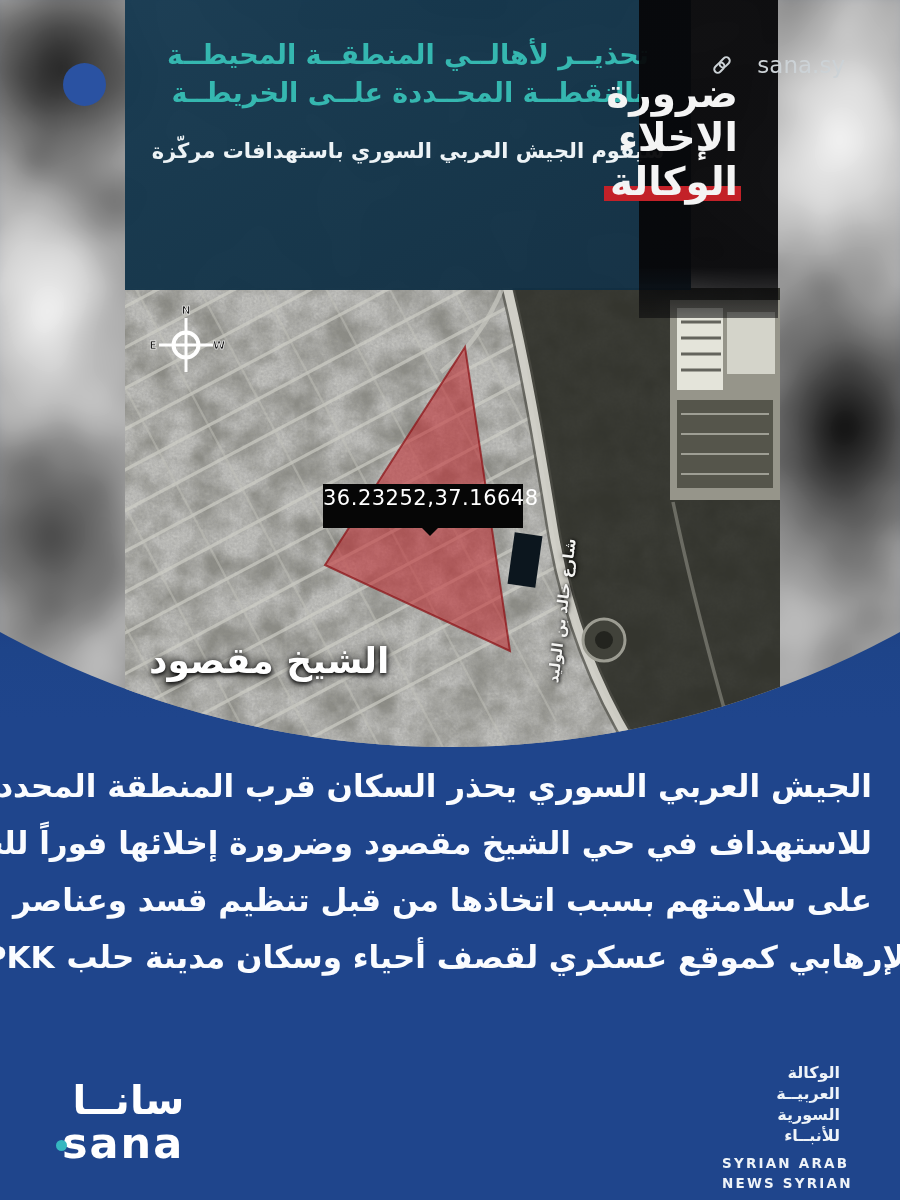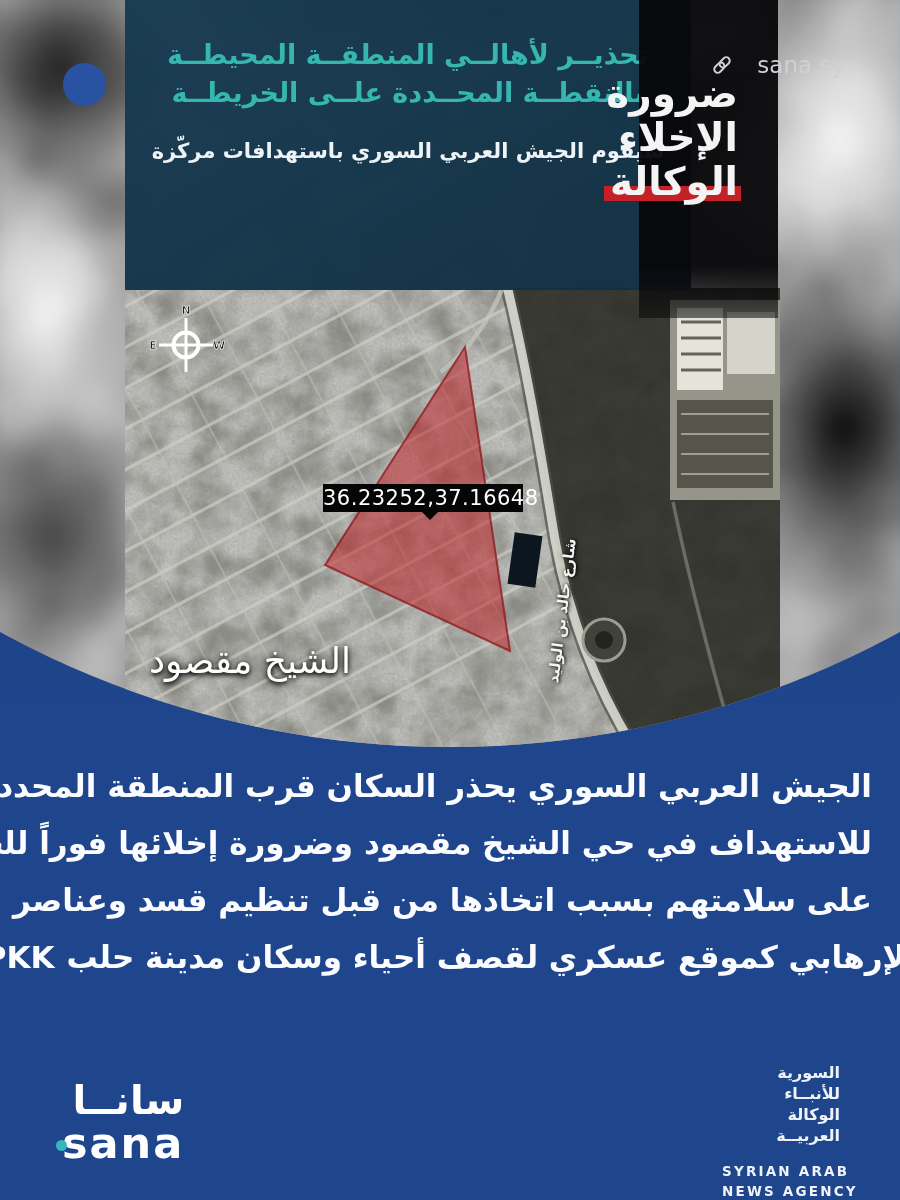--- a/index.html
+++ b/index.html
@@ -20,47 +20,47 @@
   .statement .line{white-space:nowrap;}
   .statement .line-mixed{display:flex;direction:ltr;justify-content:center;gap:12px;white-space:nowrap;}
   
   .logo{position:absolute;left:62px;top:520px;color:#fff;line-height:1;}
   .logo .ar{font-size:40px;font-weight:bold;direction:rtl;letter-spacing:1px;}
   .logo .latin{font-size:43px;font-weight:bold;letter-spacing:2px;margin-top:2px;}
   .logo .dot{position:absolute;left:-6px;top:60px;width:11px;height:11px;border-radius:50%;background:#35b7c0;}
   
   .agency{position:absolute;right:60px;top:502px;width:118px;color:#eef3f8;}
   .agency .ar{direction:rtl;text-align:right;font-size:16px;font-weight:bold;line-height:21px;}
-  .agency .en{text-align:left;font-size:13.5px;font-weight:bold;letter-spacing:2.2px;line-height:20px;margin-top:15px;white-space:nowrap;}
+  .agency .en{text-align:left;font-size:13.5px;font-weight:bold;letter-spacing:2.2px;line-height:20px;margin-top:7px;white-space:nowrap;}
   
   .clip{
     position:absolute;inset:0;
     clip-path:circle(938px at 450px -191px);
   }
   
   .bg-blur{position:absolute;inset:-16px;filter:blur(9px) grayscale(1) contrast(1.05);background:#6e6e69;}
   .bg-blur .patch{position:absolute;border-radius:40%;}
   .p1{left:-30px;top:-30px;width:220px;height:230px;background:radial-gradient(closest-side,rgba(15,15,18,.95),rgba(15,15,18,0));}
   .p2{left:-40px;top:190px;width:210px;height:280px;background:radial-gradient(closest-side,rgba(240,240,235,.95),rgba(240,240,235,0));}
   .p3{left:-30px;top:430px;width:190px;height:240px;background:radial-gradient(closest-side,rgba(45,45,48,.8),rgba(45,45,48,0));}
   .p4{left:740px;top:10px;width:230px;height:290px;background:radial-gradient(closest-side,rgba(244,244,240,.97),rgba(244,244,240,0));}
   .p5{left:750px;top:280px;width:220px;height:330px;background:radial-gradient(closest-side,rgba(10,10,13,.95),rgba(10,10,13,0));}
   .p6{left:180px;top:-40px;width:560px;height:120px;background:radial-gradient(closest-side,rgba(30,30,33,.7),rgba(30,30,33,0));}
   .p7{left:40px;top:20px;width:140px;height:140px;background:radial-gradient(closest-side,rgba(60,90,140,.45),rgba(60,90,140,0));border-radius:50%;}
   
   .map{position:absolute;left:125px;top:288px;width:655px;height:465px;}
   .map svg{position:absolute;left:0;top:0;}
   .coord-label{
-    position:absolute;left:198px;top:196px;width:200px;height:28px;background:#060606;
+    position:absolute;left:198px;top:196px;width:200px;height:44px;background:#060606;
     color:#fff;font-size:21px;line-height:28px;text-align:center;letter-spacing:.5px;
   }
   .coord-label .tail{position:absolute;left:99px;bottom:-8px;width:0;height:0;
     border-left:8px solid transparent;border-right:8px solid transparent;border-top:8px solid #060606;}
   .hood-label{
-    position:absolute;left:24px;top:352px;direction:rtl;color:#fff;font-weight:normal;font-size:36px;
+    position:absolute;left:24px;top:352px;direction:rtl;color:#fff;font-weight:bold;font-size:36px;
     text-shadow:0 2px 4px rgba(0,0,0,.95),0 0 10px rgba(0,0,0,.8);white-space:nowrap;
   }
   .street-label{
     position:absolute;left:364px;top:312px;width:150px;height:22px;
     transform:rotate(-83deg);direction:rtl;text-align:center;
     color:#f4f4f2;font-size:15px;font-weight:bold;white-space:nowrap;
     text-shadow:0 1px 3px rgba(0,0,0,.9),0 0 6px rgba(0,0,0,.7);
   }
   
   .navy-box{
@@ -107,26 +107,26 @@
     </div>
 
     <div class="logo">
       <div class="ar">سانــا</div>
       <div class="latin">sana</div>
       <div class="dot"></div>
     </div>
 
     <div class="agency">
       <div class="ar">
+        <div>الوكالة العربيــة</div>
         <div>السورية للأنبــاء</div>
-        <div>الوكالة العربيــة</div>
       </div>
       <div class="en">
         <div>SYRIAN ARAB</div>
-        <div>NEWS AGENCY</div>
+        <div>NEWS SYRIAN</div>
       </div>
     </div>
   </div>
 
   <div class="clip">
 
     <div class="bg-blur">
       <svg width="932" height="1232">
         <filter id="fCoarse">
             <feTurbulence type="fractalNoise" baseFrequency="0.012" numOctaves="3" seed="7"></feTurbulence>

